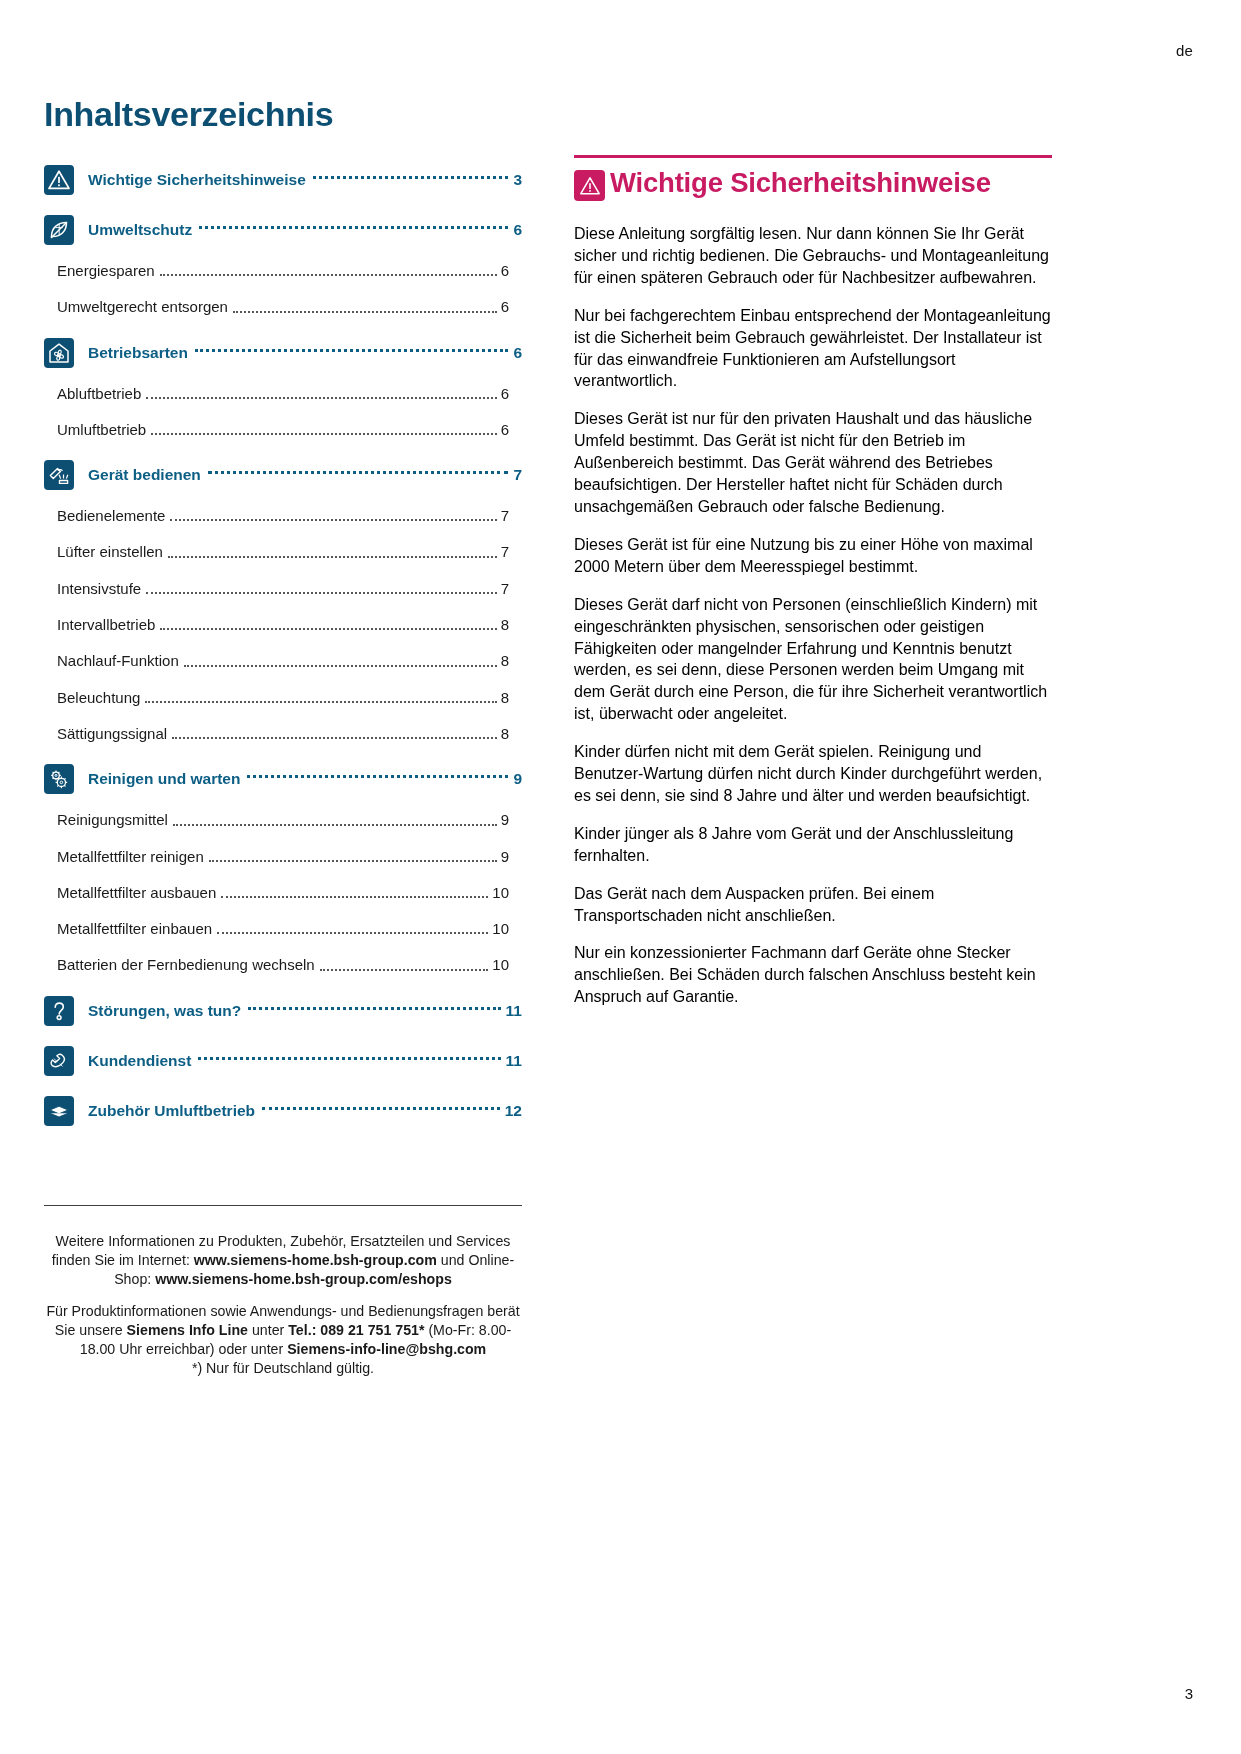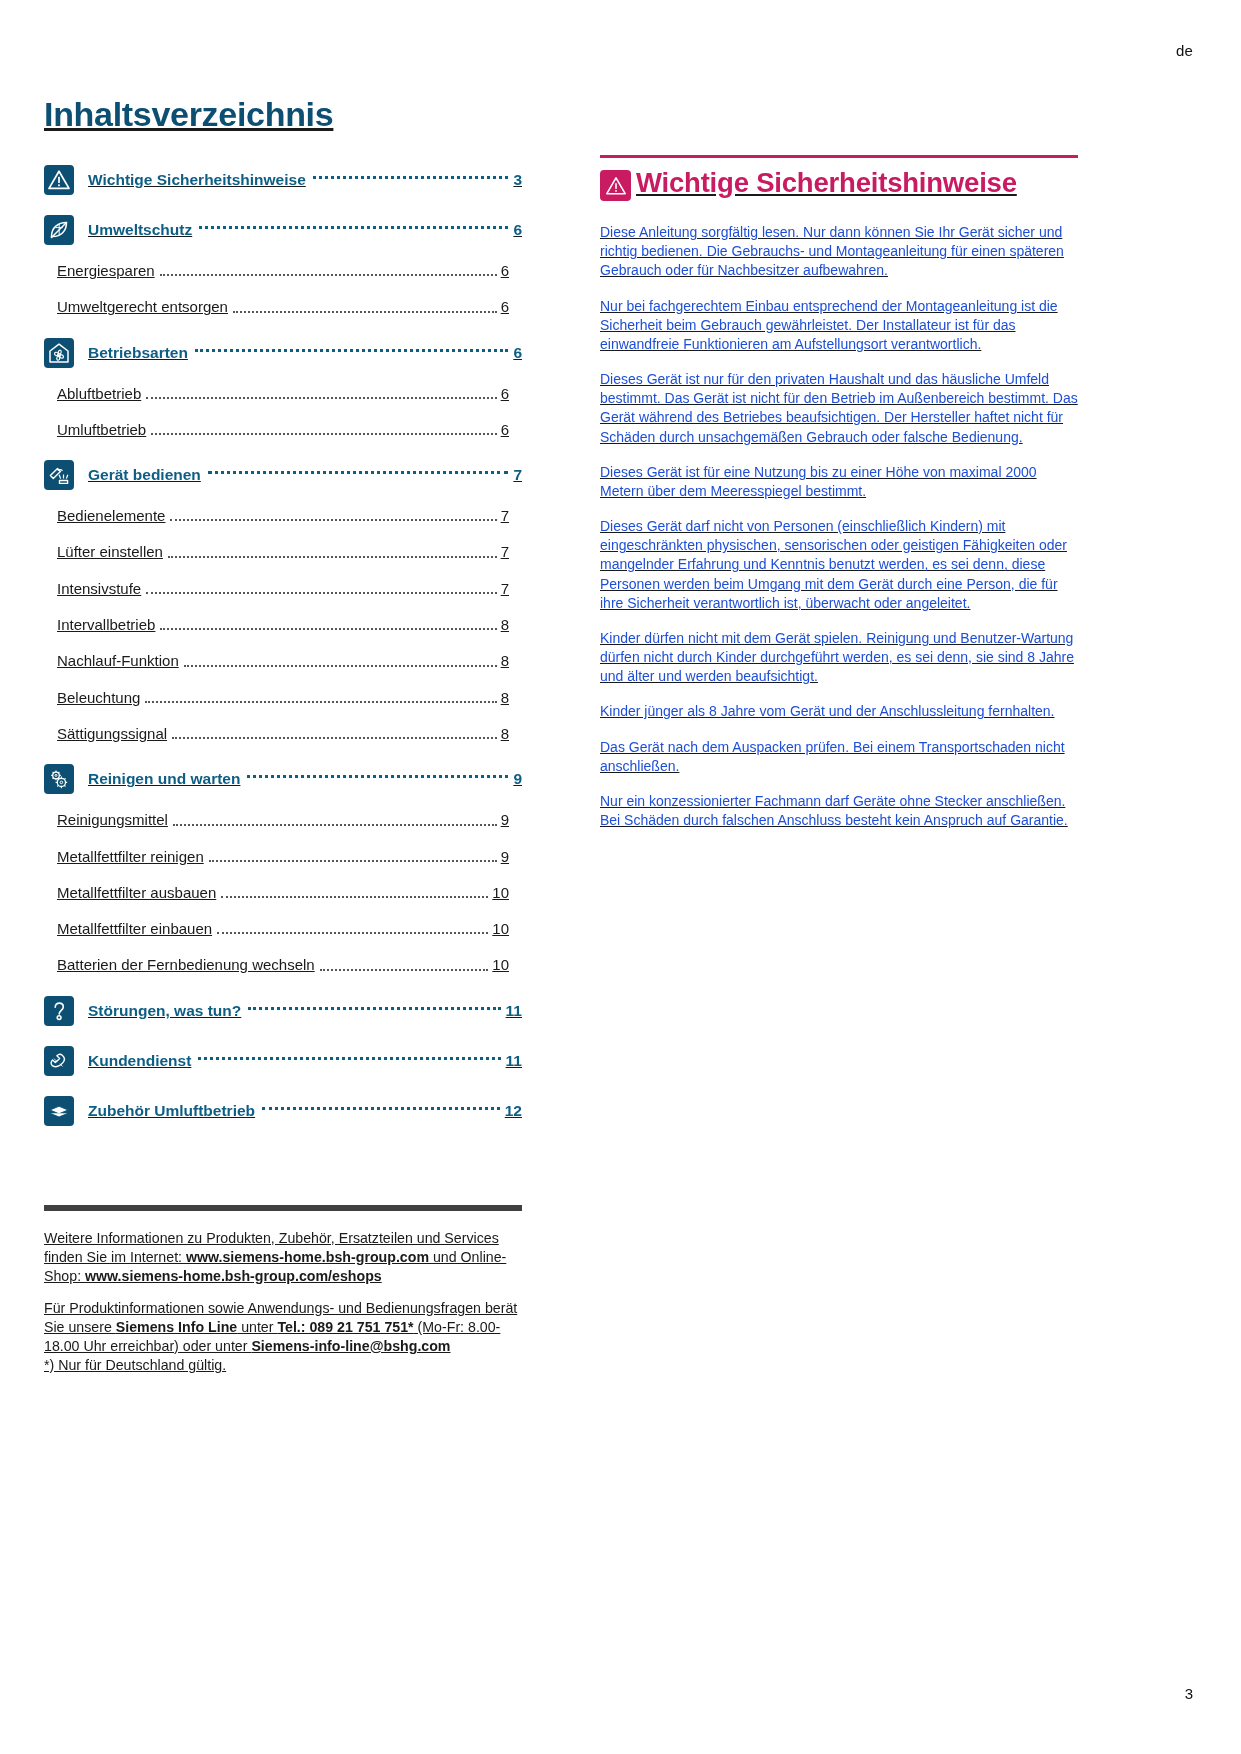--- a/index.html
+++ b/index.html
@@ -33,22 +33,21 @@
   }
 
   
   .columns {
     position: absolute;
     top: 95px;
     left: 44px;
     right: 44px;
     bottom: 90px;
     display: flex;
-    gap: 78px;
-    text-decoration: underline;
+    gap: 52px;
   }
   .col-left  { width: 478px; flex: 0 0 478px; }
   .col-right { width: 478px; flex: 0 0 478px; padding-top: 60px;}
 
   
   .toc-title {
     font-size: 34px;
     font-weight: bold;
     color: #0d4f72;
     margin: 0 0 30px 0;
@@ -109,22 +108,23 @@
     flex: 1 1 auto;
     border-bottom: 2.6px dotted #555;
     margin: 0 4px 5px 5px;
     min-width: 8px;
   }
   .entry-page { white-space: nowrap; color: #1a1a1a; }
 
   
   .info-box {
     margin-top: 78px;
-    border-top: 6px solid #404040;
-    padding-top: 18px;
+    border-top: 1px solid #404040;
+    padding-top: 26px;
+    text-align: center;
   }
   .info-p {
     font-size: 14.2px;
     line-height: 1.34;
     margin: 0 0 13px 0;
     color: #1a1a1a;
   }
   .info-p:last-child { margin-bottom: 0; }
   .info-p b { font-weight: bold; }
 
@@ -152,24 +152,24 @@
   }
   .safety-title {
     font-size: 27.5px;
     font-weight: bold;
     color: #c81b62;
     line-height: 1.16;
     letter-spacing: -0.2px;
   }
 
   .body-p {
-    font-size: 14px;
+    font-size: 16px;
     line-height: 1.37;
     margin: 0 0 16px 0;
-    color: #1d4ed8;
+    color: #000000;
   }
   .body-p:last-child { margin-bottom: 0; margin-top: 12px; }
 </style>
 </head>
 <body>
 
 <div class="page-lang">de</div>
 
 <div class="columns">
 

